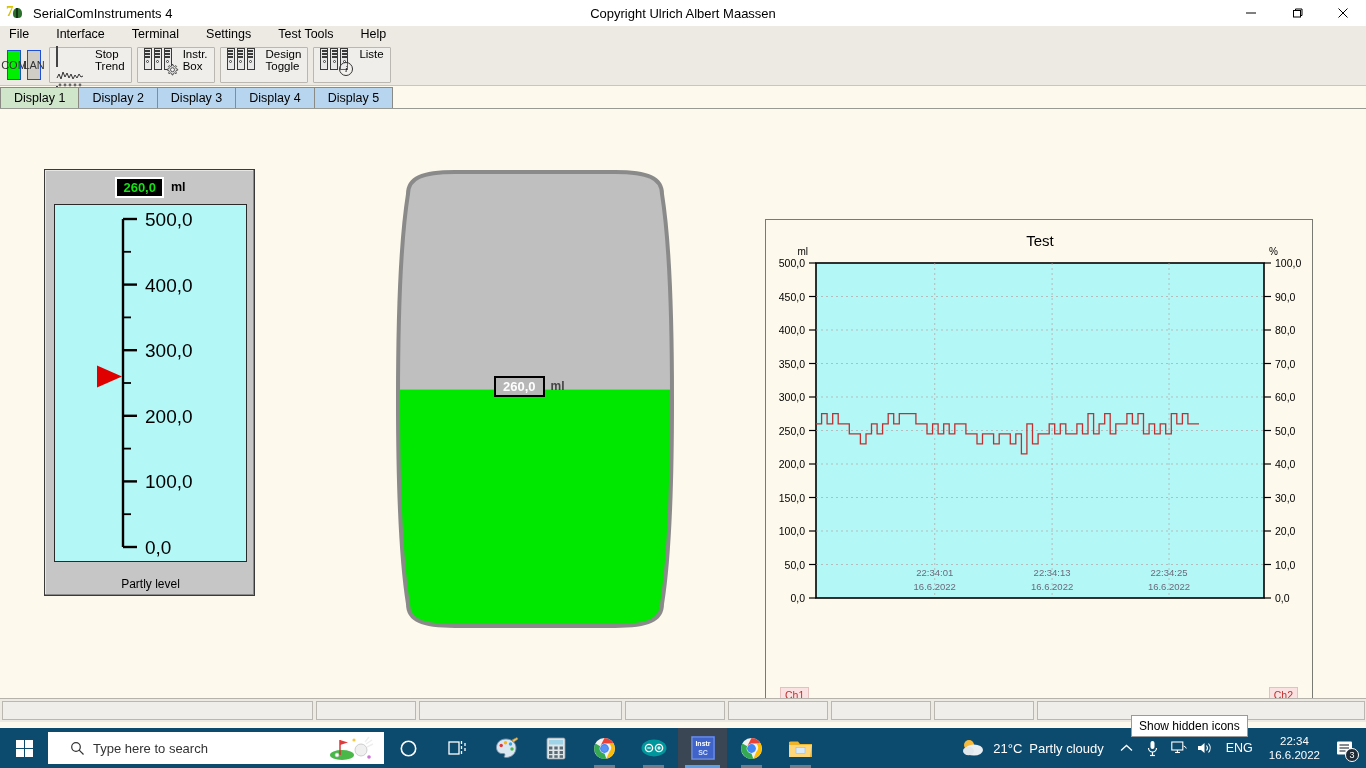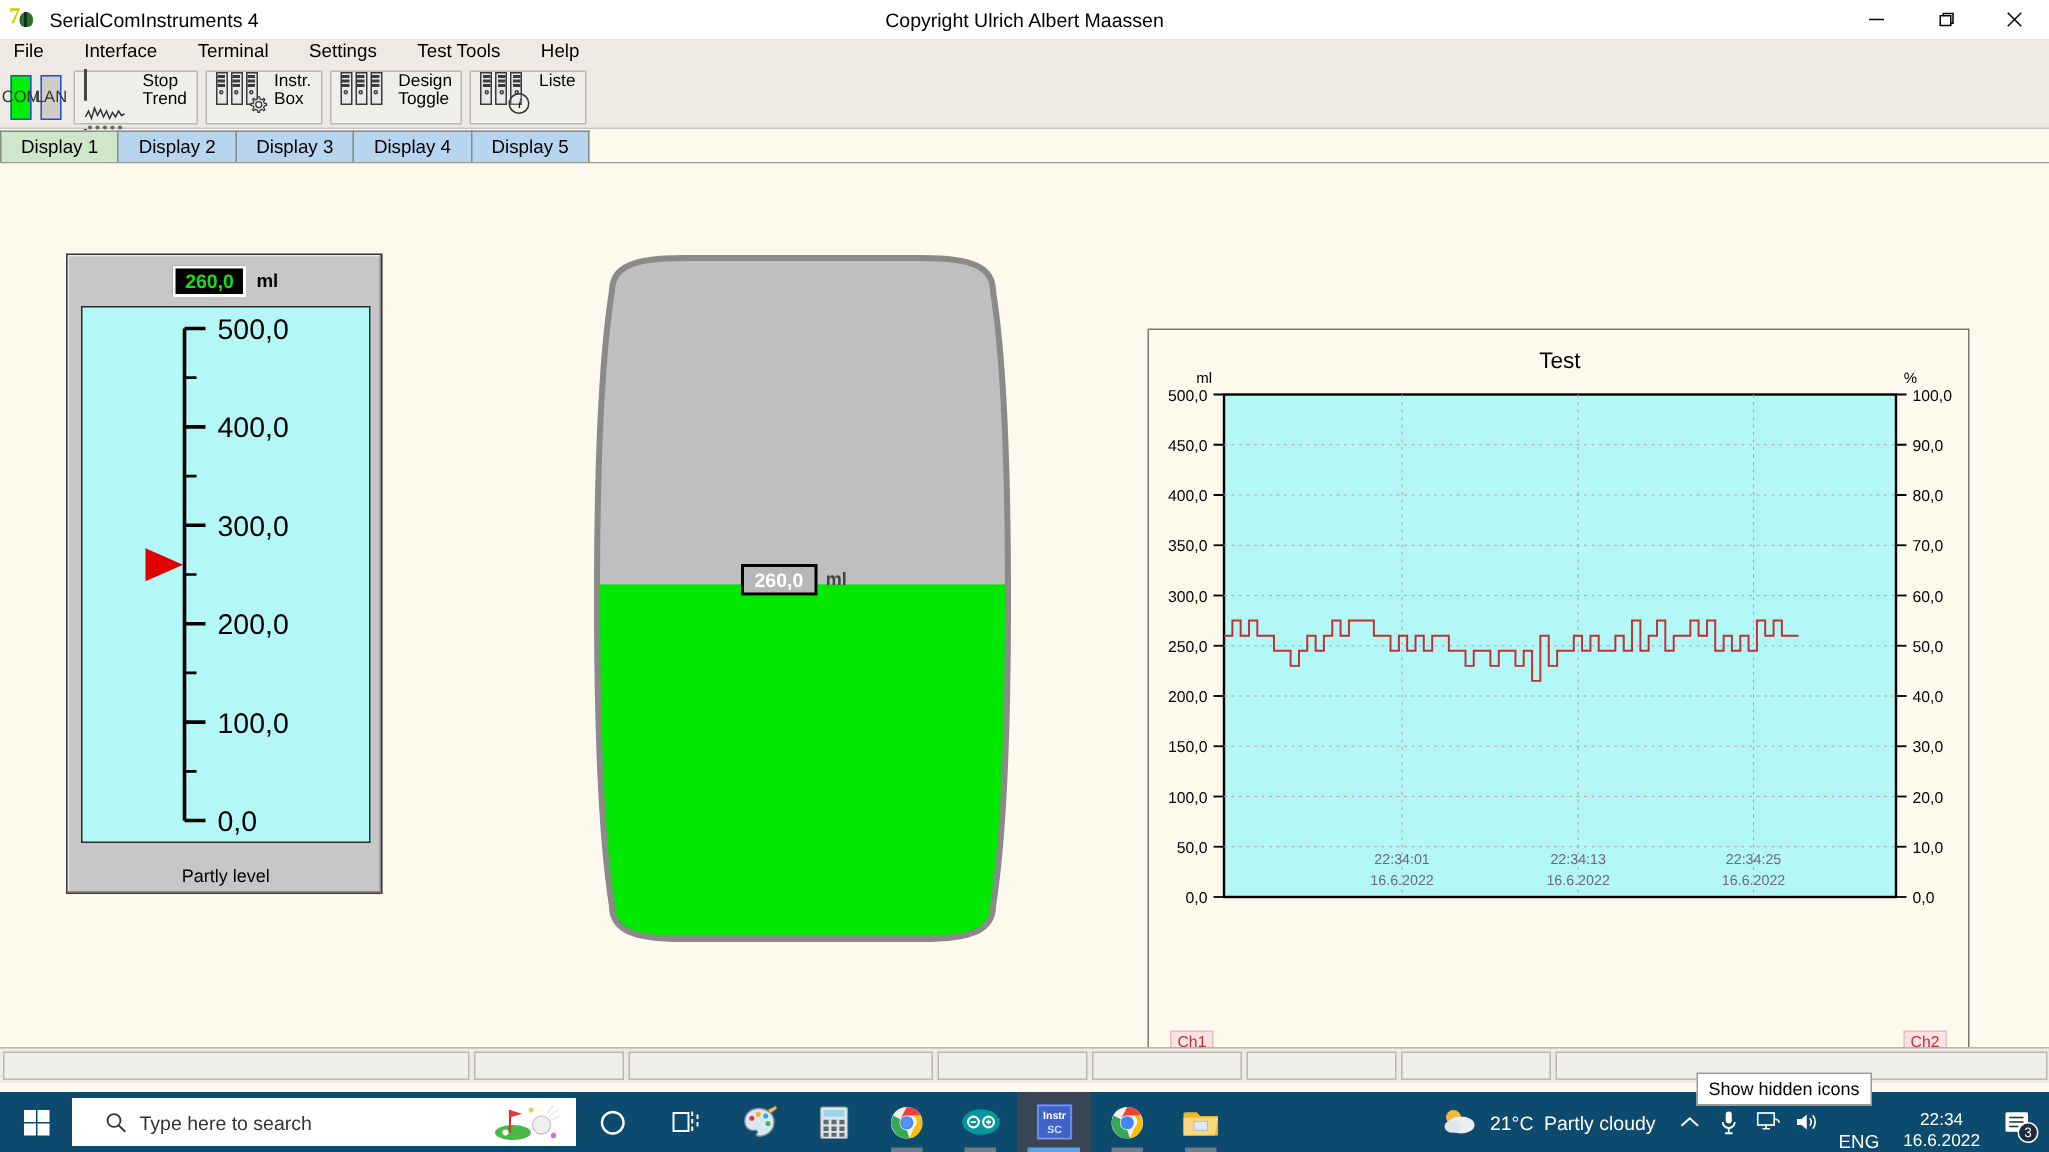--- a/index.html
+++ b/index.html
@@ -204,21 +204,21 @@
     width:49px;height:40px;display:flex;align-items:center;justify-content:center;
     position:relative;flex:none;
   }
   .tb-app.active{ background:#3b4654; }
   .tb-app.active:after{
     content:'';position:absolute;left:7px;right:7px;bottom:0;height:3px;background:#5aa2e8;
   }
   .tb-app.running:after{
     content:'';position:absolute;left:14px;right:14px;bottom:0;height:3px;background:#6f7c8c;
   }
-  #tray{ margin-left:auto;display:flex;align-items:flex-end;height:40px;padding-right:4px; }
+  #tray{ margin-left:auto;display:flex;align-items:center;height:40px;padding-right:4px; }
   .tray-ico{ width:26px;height:40px;display:flex;align-items:center;justify-content:center;color:#fff;font-size:14px; }
   #weather{ display:flex;align-items:center;gap:7px;color:#fff;font-size:13px;padding:0 10px;height:40px; }
   #lang{ color:#fff;font-size:12.5px;padding:0 8px; }
   #clock{
     color:#fff;font-size:11.5px;line-height:14px;text-align:center;padding:0 8px;
   }
   #notif{ width:34px;height:40px;display:flex;align-items:center;justify-content:center;position:relative; }
   #notif-badge{
     position:absolute;right:3px;bottom:6px;width:14px;height:14px;border-radius:50%;
     background:#1f2a37;border:1px solid #fff;color:#fff;font-size:9px;

